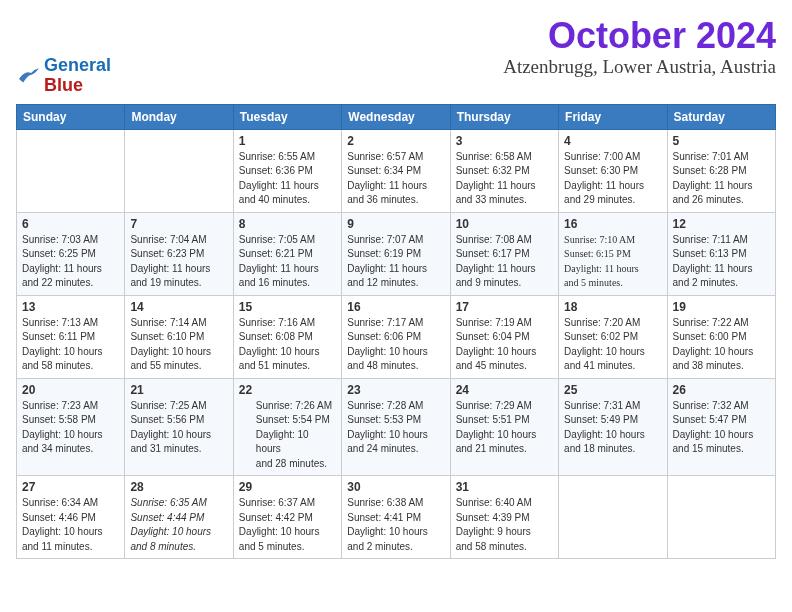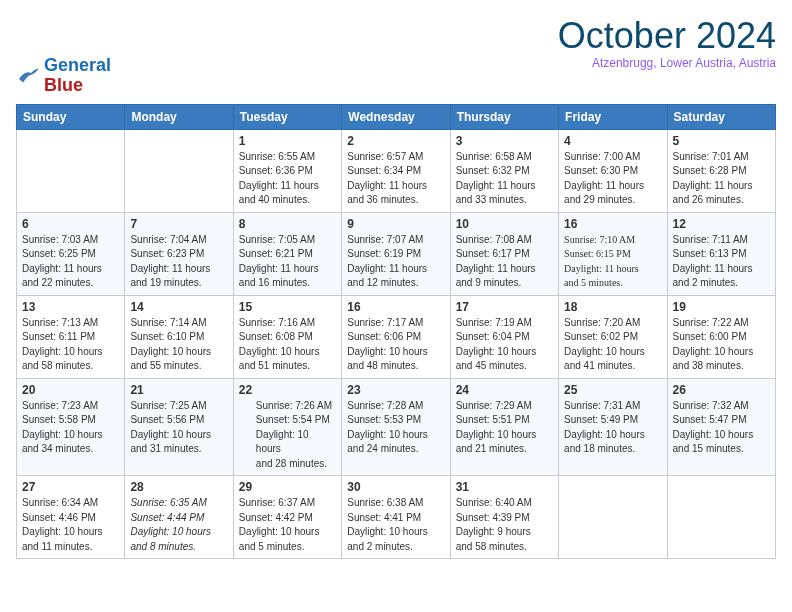--- a/index.html
+++ b/index.html
@@ -30,27 +30,28 @@
     .logo-text span { color: #1a6eb5; }
     .logo-bird {
       width: 24px;
       height: 18px;
     }
     .title-block {
       text-align: right;
     }
     .month-title {
       font-size: 36px;
-      font-weight: normal;
-      color: #0c4a6e;
+      font-weight: bold;
+      color: #6d28d9;
       line-height: 1.1;
     }
     .location-title {
-      font-size: 12px;
-      color: #8b5cf6;
+      font-size: 19px;
+      color: #404040;
+      font-family: Liberation Serif, serif;
     }
     table {
       width: 100%;
       border-collapse: collapse;
       font-size: 11px;
     }
     thead tr th {
       background: #3a7abf;
       color: #fff;
       text-align: left;

